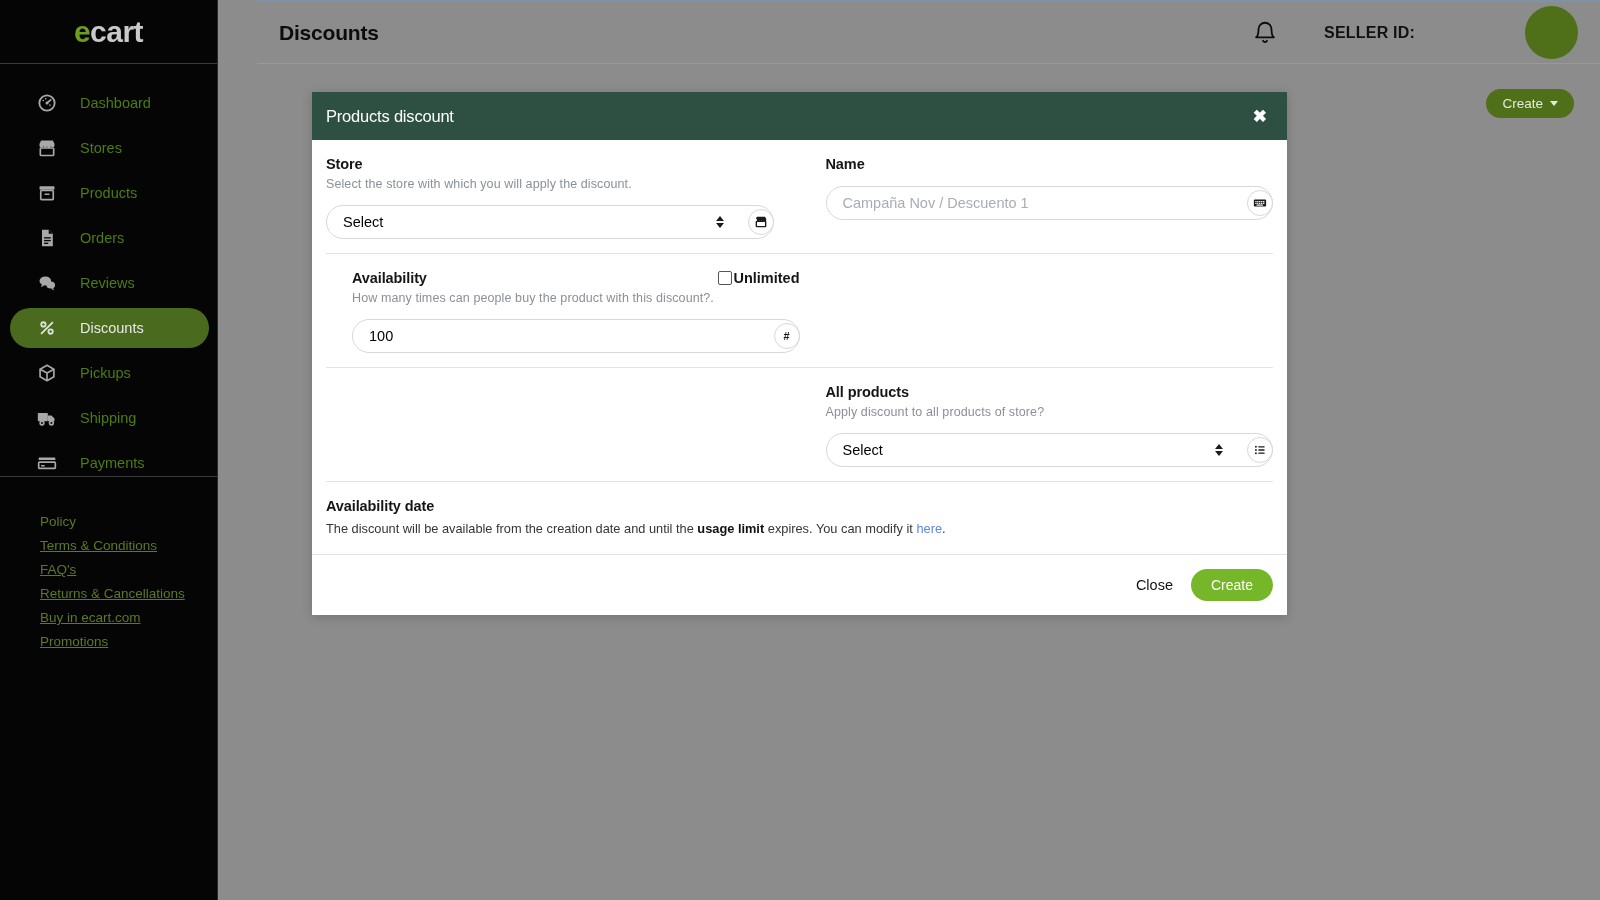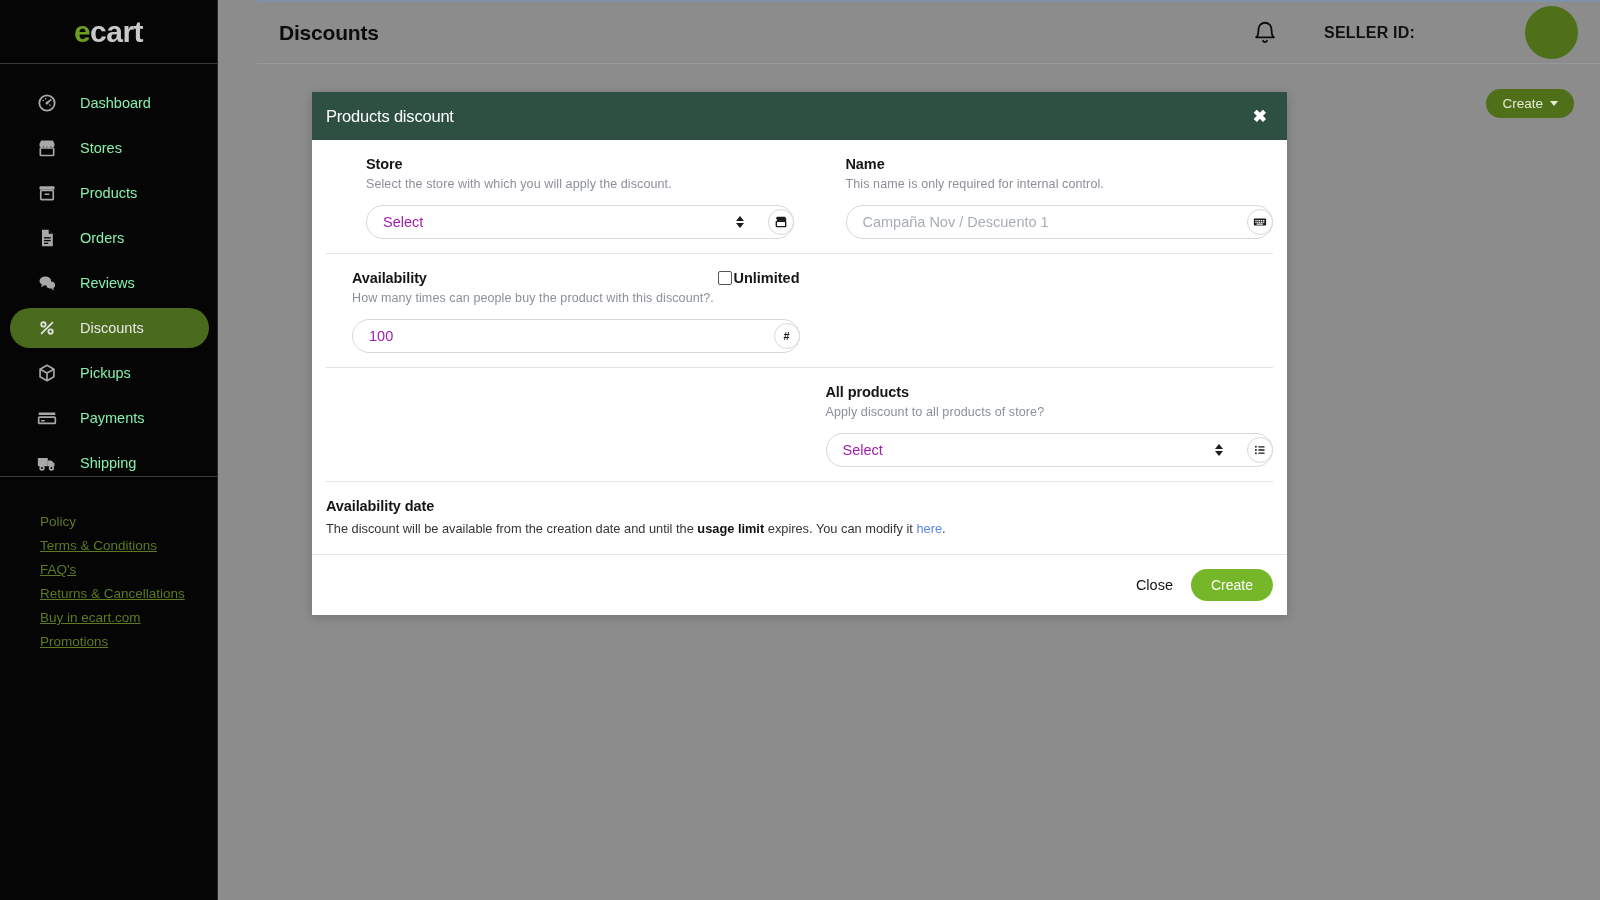--- a/index.html
+++ b/index.html
@@ -32,21 +32,21 @@
   }
   .brand-text .e { color: #6e9c1f; }
 
   #nav { padding-top: 14px; }
   .nav-item {
     display: flex; align-items: center;
     height: 40px;
     margin: 5px 8px 5px 10px;
     padding-left: 26px;
     border-radius: 20px;
-    color: #86efac;
+    color: #4d7c0f;
     font-size: 14.5px;
     cursor: pointer;
   }
   .nav-item.active { background: #4a6b1e; color: #e8e8e8; }
   .nav-icon {
     width: 22px; height: 22px;
     margin-right: 22px;
     display: flex; align-items: center; justify-content: center;
     flex: 0 0 22px;
   }
@@ -144,21 +144,21 @@
   #modal-title { color: #fff; font-size: 16.5px; font-weight: 400; letter-spacing: -0.2px; }
   #modal-close {
     margin-left: auto; color: #fff; font-size: 17px;
     cursor: pointer; line-height: 1; font-weight: 700;
     padding: 4px 6px;
   }
   #modal-body { padding: 0 14px; }
 
   .form-row { display: flex; }
   .form-col { width: 50%; padding: 16px 0 14px 0; }
-  .form-col.left { padding-right: 26px; margin-left: 40px; }
+  .form-col.left { padding-right: 26px; }
   .form-col.right { padding-left: 26px; }
   .row-sep { height: 1px; background: #e4e4e4; margin: 0; }
 
   .field-head { display: flex; align-items: flex-start; }
   .field-label {
     font-size: 14.5px; font-weight: 700; color: #161616;
     letter-spacing: -0.1px;
   }
   .field-hint {
     font-size: 12.5px; color: #8a8f99; margin-top: 5px;
@@ -175,21 +175,21 @@
 
   .input-wrap { position: relative; margin-top: 14px; }
   .input-box {
     width: 100%; height: 34px;
     border: 1px solid #d6d8dc; border-radius: 18px;
     background: #fff;
     display: flex; align-items: center;
     padding: 0 46px 0 16px;
     font-size: 14.5px;
   }
-  .input-value { color: #a21caf; }
+  .input-value { color: #000000; }
   .input-value.placeholder { color: #a8adb5; }
   .sel-arrows {
     position: absolute; right: 50px; top: 50%; transform: translateY(-50%);
     display: flex; flex-direction: column; gap: 2px; align-items: center;
   }
   .sel-arrows .up {
     width:0;height:0;border-left:4px solid transparent;border-right:4px solid transparent;
     border-bottom:5px solid #1d1d1d;
   }
   .sel-arrows .dn {
@@ -323,38 +323,38 @@
               <path d="M12 2.8l8.3 4.6v9.2L12 21.2l-8.3-4.6V7.4z"></path>
               <path d="M3.7 7.4L12 12l8.3-4.6M12 12v9.2"></path>
             </svg>
         </span>
         <span>Pickups</span>
       </div>
 
       <div class="nav-item">
         <span class="nav-icon">
           <svg viewBox="0 0 24 24" fill="#a8a8a8">
-              <rect x="2" y="5.5" width="20" height="3" rx="0.6"></rect>
-              <rect x="2" y="11" width="20" height="7.5" rx="1.2" fill="none" stroke="#a8a8a8" stroke-width="2"></rect>
-              <rect x="4.8" y="14.3" width="4.5" height="1.8" rx="0.5"></rect>
-            </svg>
-        </span>
-        <span>Payments</span>
-      </div>
-
-      <div class="nav-item">
-        <span class="nav-icon">
-          <svg viewBox="0 0 24 24" fill="#a8a8a8">
               <rect x="1" y="6" width="12" height="10" rx="1"></rect>
               <path d="M13 9h4.3l3.7 3.6V16H13z"></path>
               <circle cx="6" cy="18" r="2.2" fill="none" stroke="#a8a8a8" stroke-width="2"></circle>
               <circle cx="17.3" cy="18" r="2.2" fill="none" stroke="#a8a8a8" stroke-width="2"></circle>
             </svg>
         </span>
         <span>Shipping</span>
+      </div>
+
+      <div class="nav-item">
+        <span class="nav-icon">
+          <svg viewBox="0 0 24 24" fill="#a8a8a8">
+              <rect x="2" y="5.5" width="20" height="3" rx="0.6"></rect>
+              <rect x="2" y="11" width="20" height="7.5" rx="1.2" fill="none" stroke="#a8a8a8" stroke-width="2"></rect>
+              <rect x="4.8" y="14.3" width="4.5" height="1.8" rx="0.5"></rect>
+            </svg>
+        </span>
+        <span>Payments</span>
       </div>
 
     </nav>
 
     <div id="sidebar-divider"></div>
 
     <div id="footer-links">
       <a class="footer-link">Policy</a>
       <a class="footer-link">Terms &amp; Conditions</a>
       <a class="footer-link">FAQ's</a>
@@ -415,21 +415,20 @@
                   <rect x="4" y="11" width="16" height="9" rx="1" fill="none" stroke="#1b1b1b" stroke-width="2.4"></rect>
                 </svg>
             </span>
           </div>
         </div>
 
         <div class="form-col right">
           <div class="field-head">
             <span class="field-label">Name</span>
           </div>
-          <div class="field-hint">This name is only required for internal control.</div>
           <div class="input-wrap">
             <div class="input-box">
               <span class="input-value placeholder">Campaña Nov / Descuento 1</span>
             </div>
             <span class="field-badge">
               <svg viewBox="0 0 24 24" fill="#1b1b1b">
                   <rect x="1.5" y="6" width="21" height="12" rx="1.6"></rect>
                   <g fill="#fff">
                     <rect x="4" y="8.6" width="2.2" height="2"></rect>
                     <rect x="7.2" y="8.6" width="2.2" height="2"></rect>

